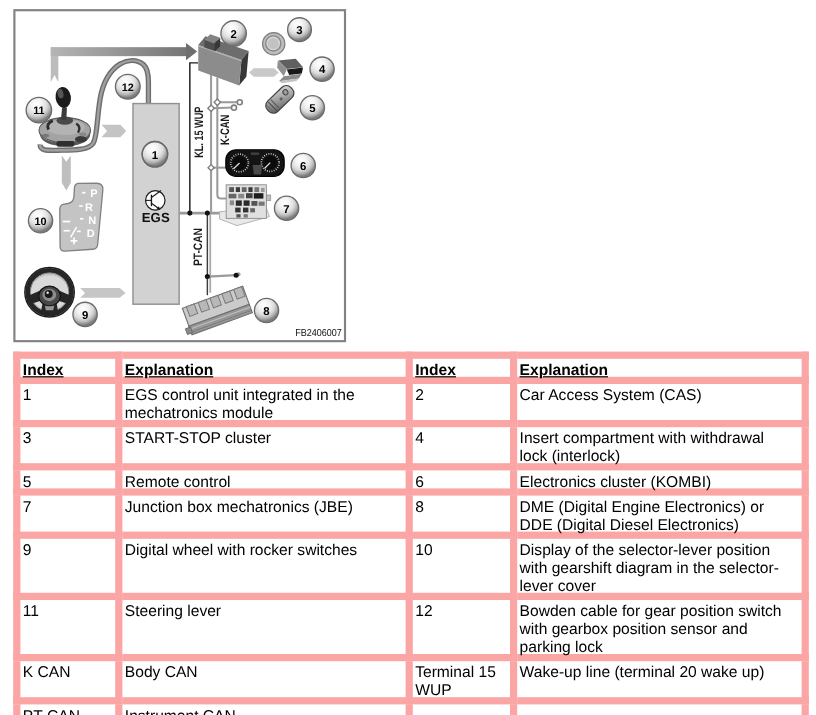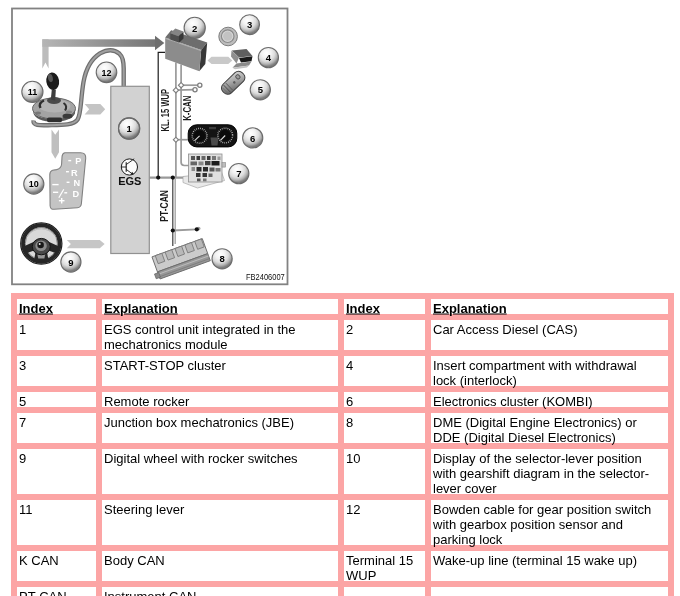--- a/index.html
+++ b/index.html
@@ -273,21 +273,21 @@
           <td>
             <div class="c">1</div>
           </td>
           <td>
             <div class="c">EGS control unit integrated in the<br>mechatronics module</div>
           </td>
           <td>
             <div class="c">2</div>
           </td>
           <td>
-            <div class="c">Car Access Diesel (CAS)</div>
+            <div class="c">Car Access System (CAS)</div>
           </td>
         </tr>
 <tr style="height:33px">
           <td>
             <div class="c">3</div>
           </td>
           <td>
             <div class="c">START-STOP cluster</div>
           </td>
           <td>
@@ -295,21 +295,21 @@
           </td>
           <td>
             <div class="c">Insert compartment with withdrawal<br>lock (interlock)</div>
           </td>
         </tr>
 <tr style="height:18px">
           <td>
             <div class="c">5</div>
           </td>
           <td>
-            <div class="c">Remote rocker</div>
+            <div class="c">Remote control</div>
           </td>
           <td>
             <div class="c">6</div>
           </td>
           <td>
             <div class="c">Electronics cluster (KOMBI)</div>
           </td>
         </tr>
 <tr style="height:33px">
           <td>
@@ -357,21 +357,21 @@
           <td>
             <div class="c">K CAN</div>
           </td>
           <td>
             <div class="c">Body CAN</div>
           </td>
           <td>
             <div class="c">Terminal 15<br>WUP</div>
           </td>
           <td>
-            <div class="c">Wake-up line (terminal 15 wake up)</div>
+            <div class="c">Wake-up line (terminal 20 wake up)</div>
           </td>
         </tr>
 <tr style="height:28px">
           <td>
             <div class="c">PT-CAN</div>
           </td>
           <td>
             <div class="c">Instrument CAN</div>
           </td>
           <td>

